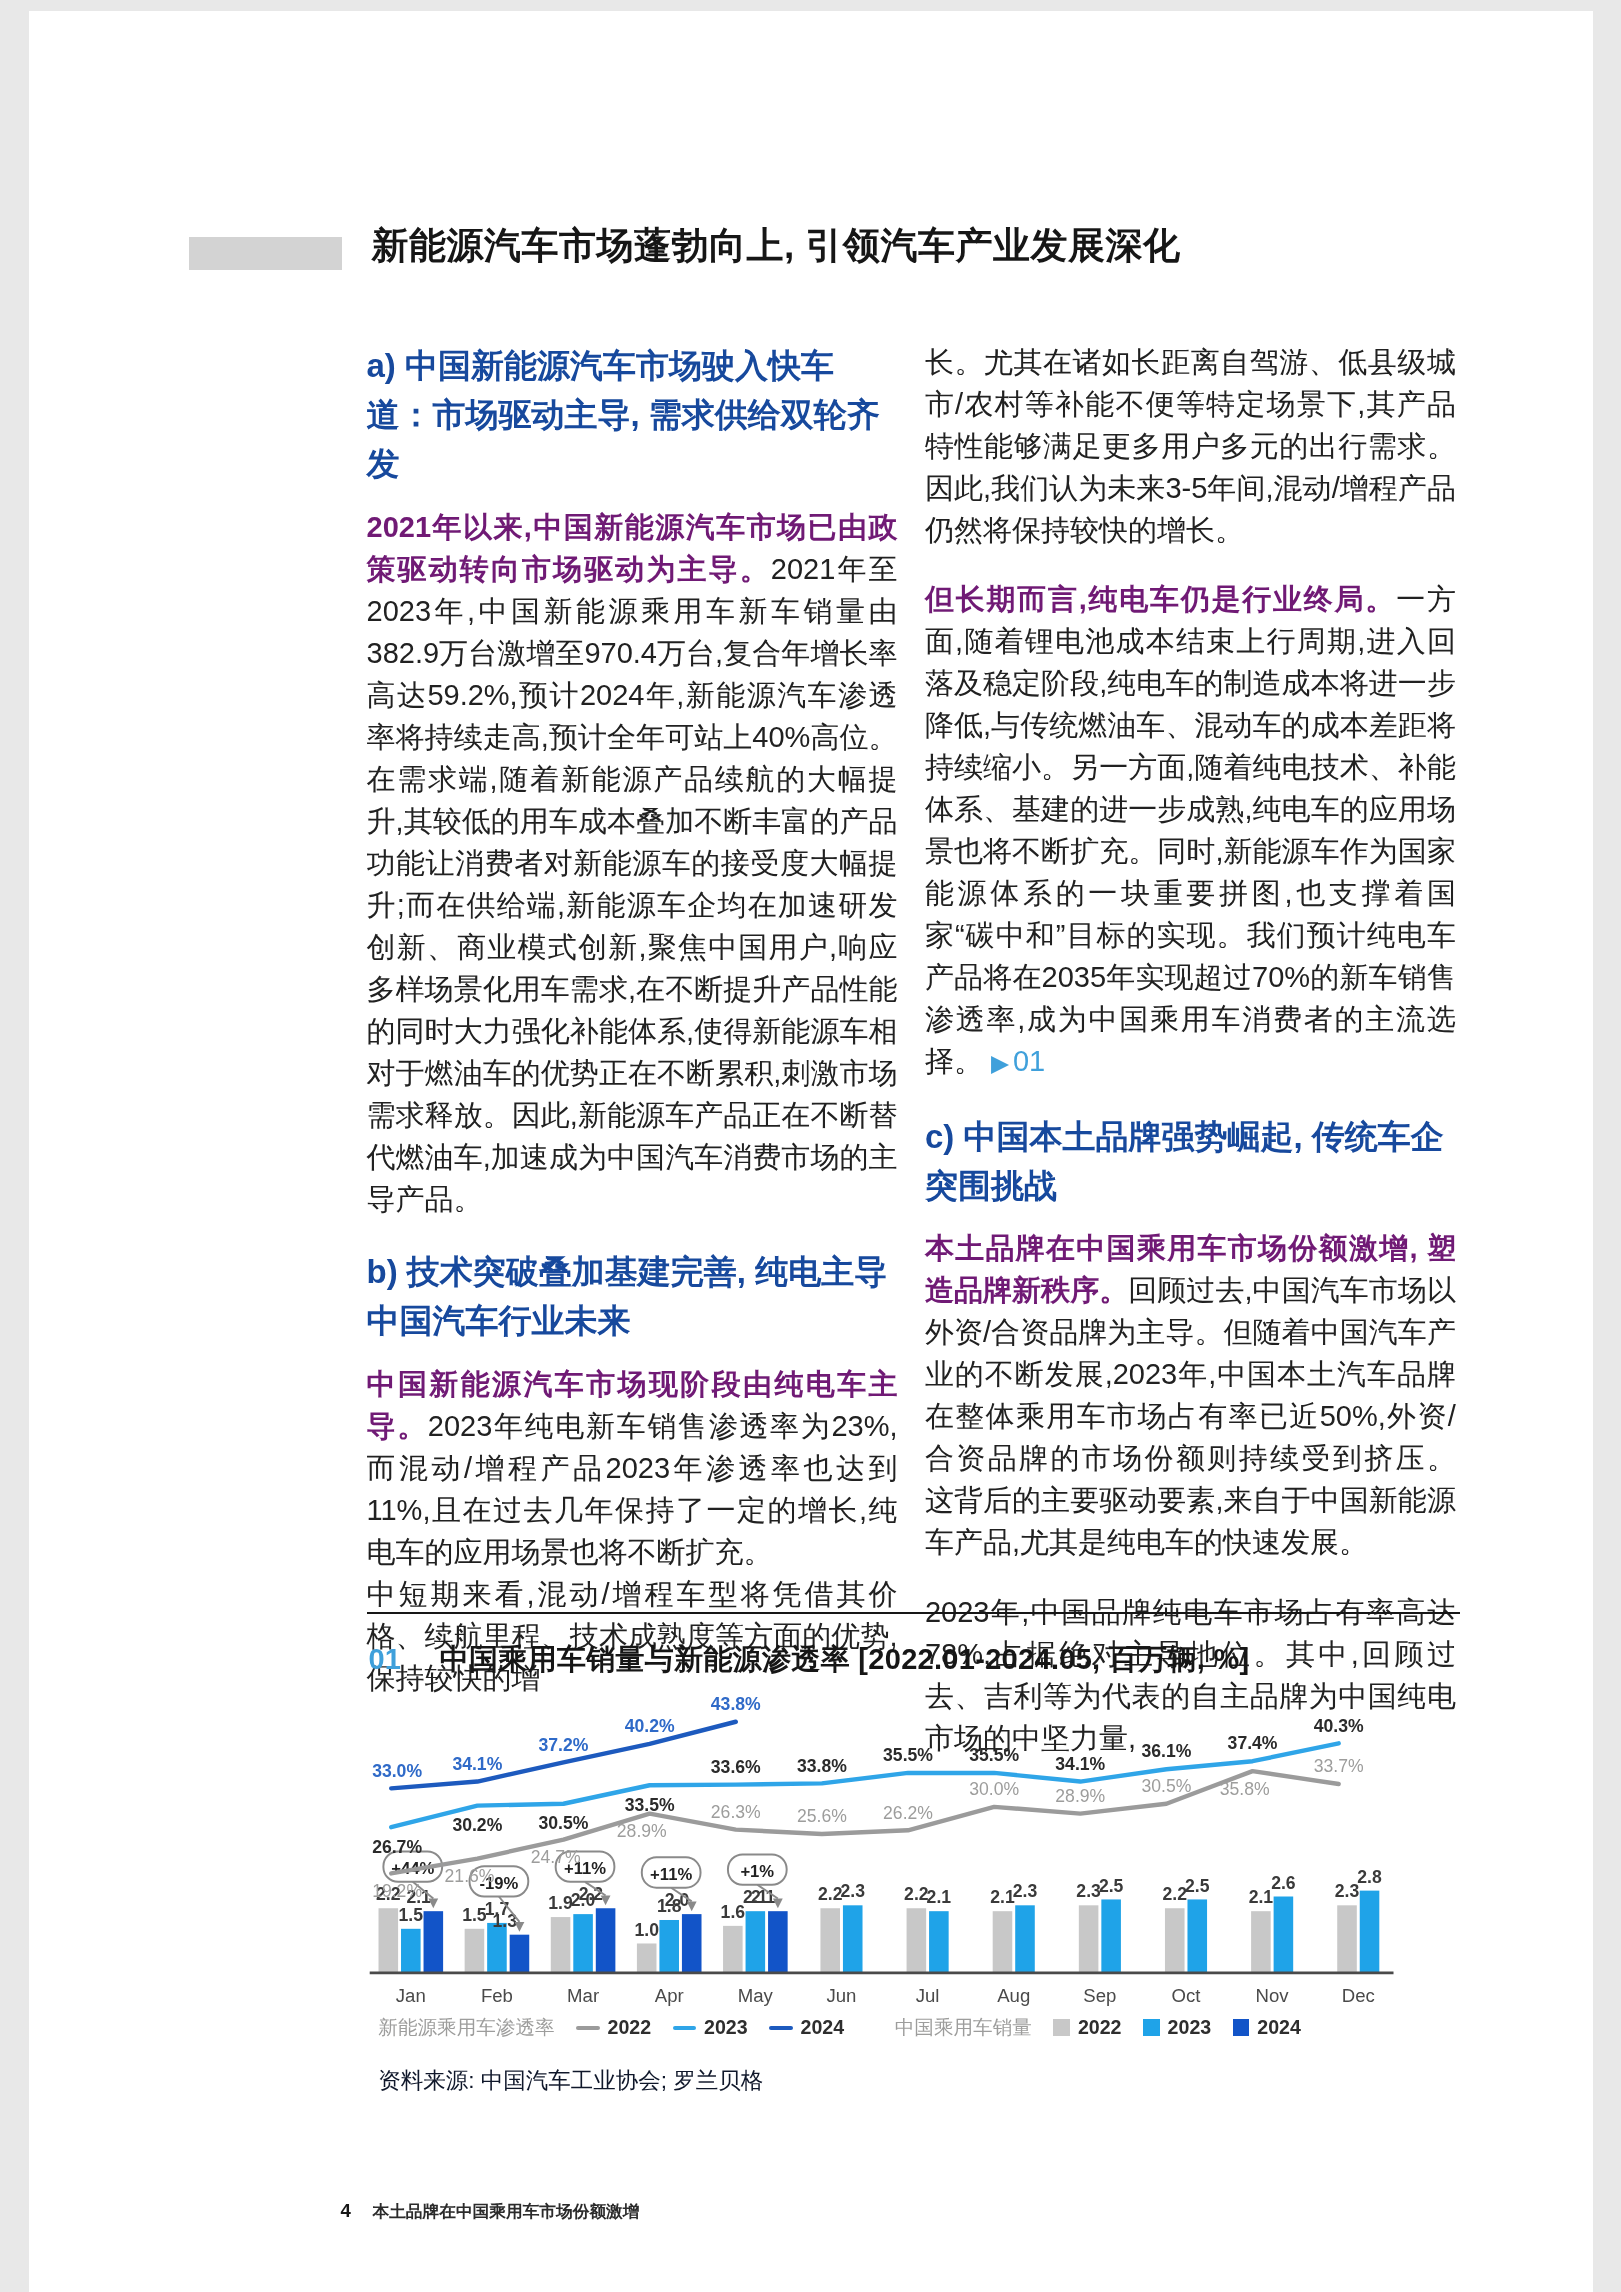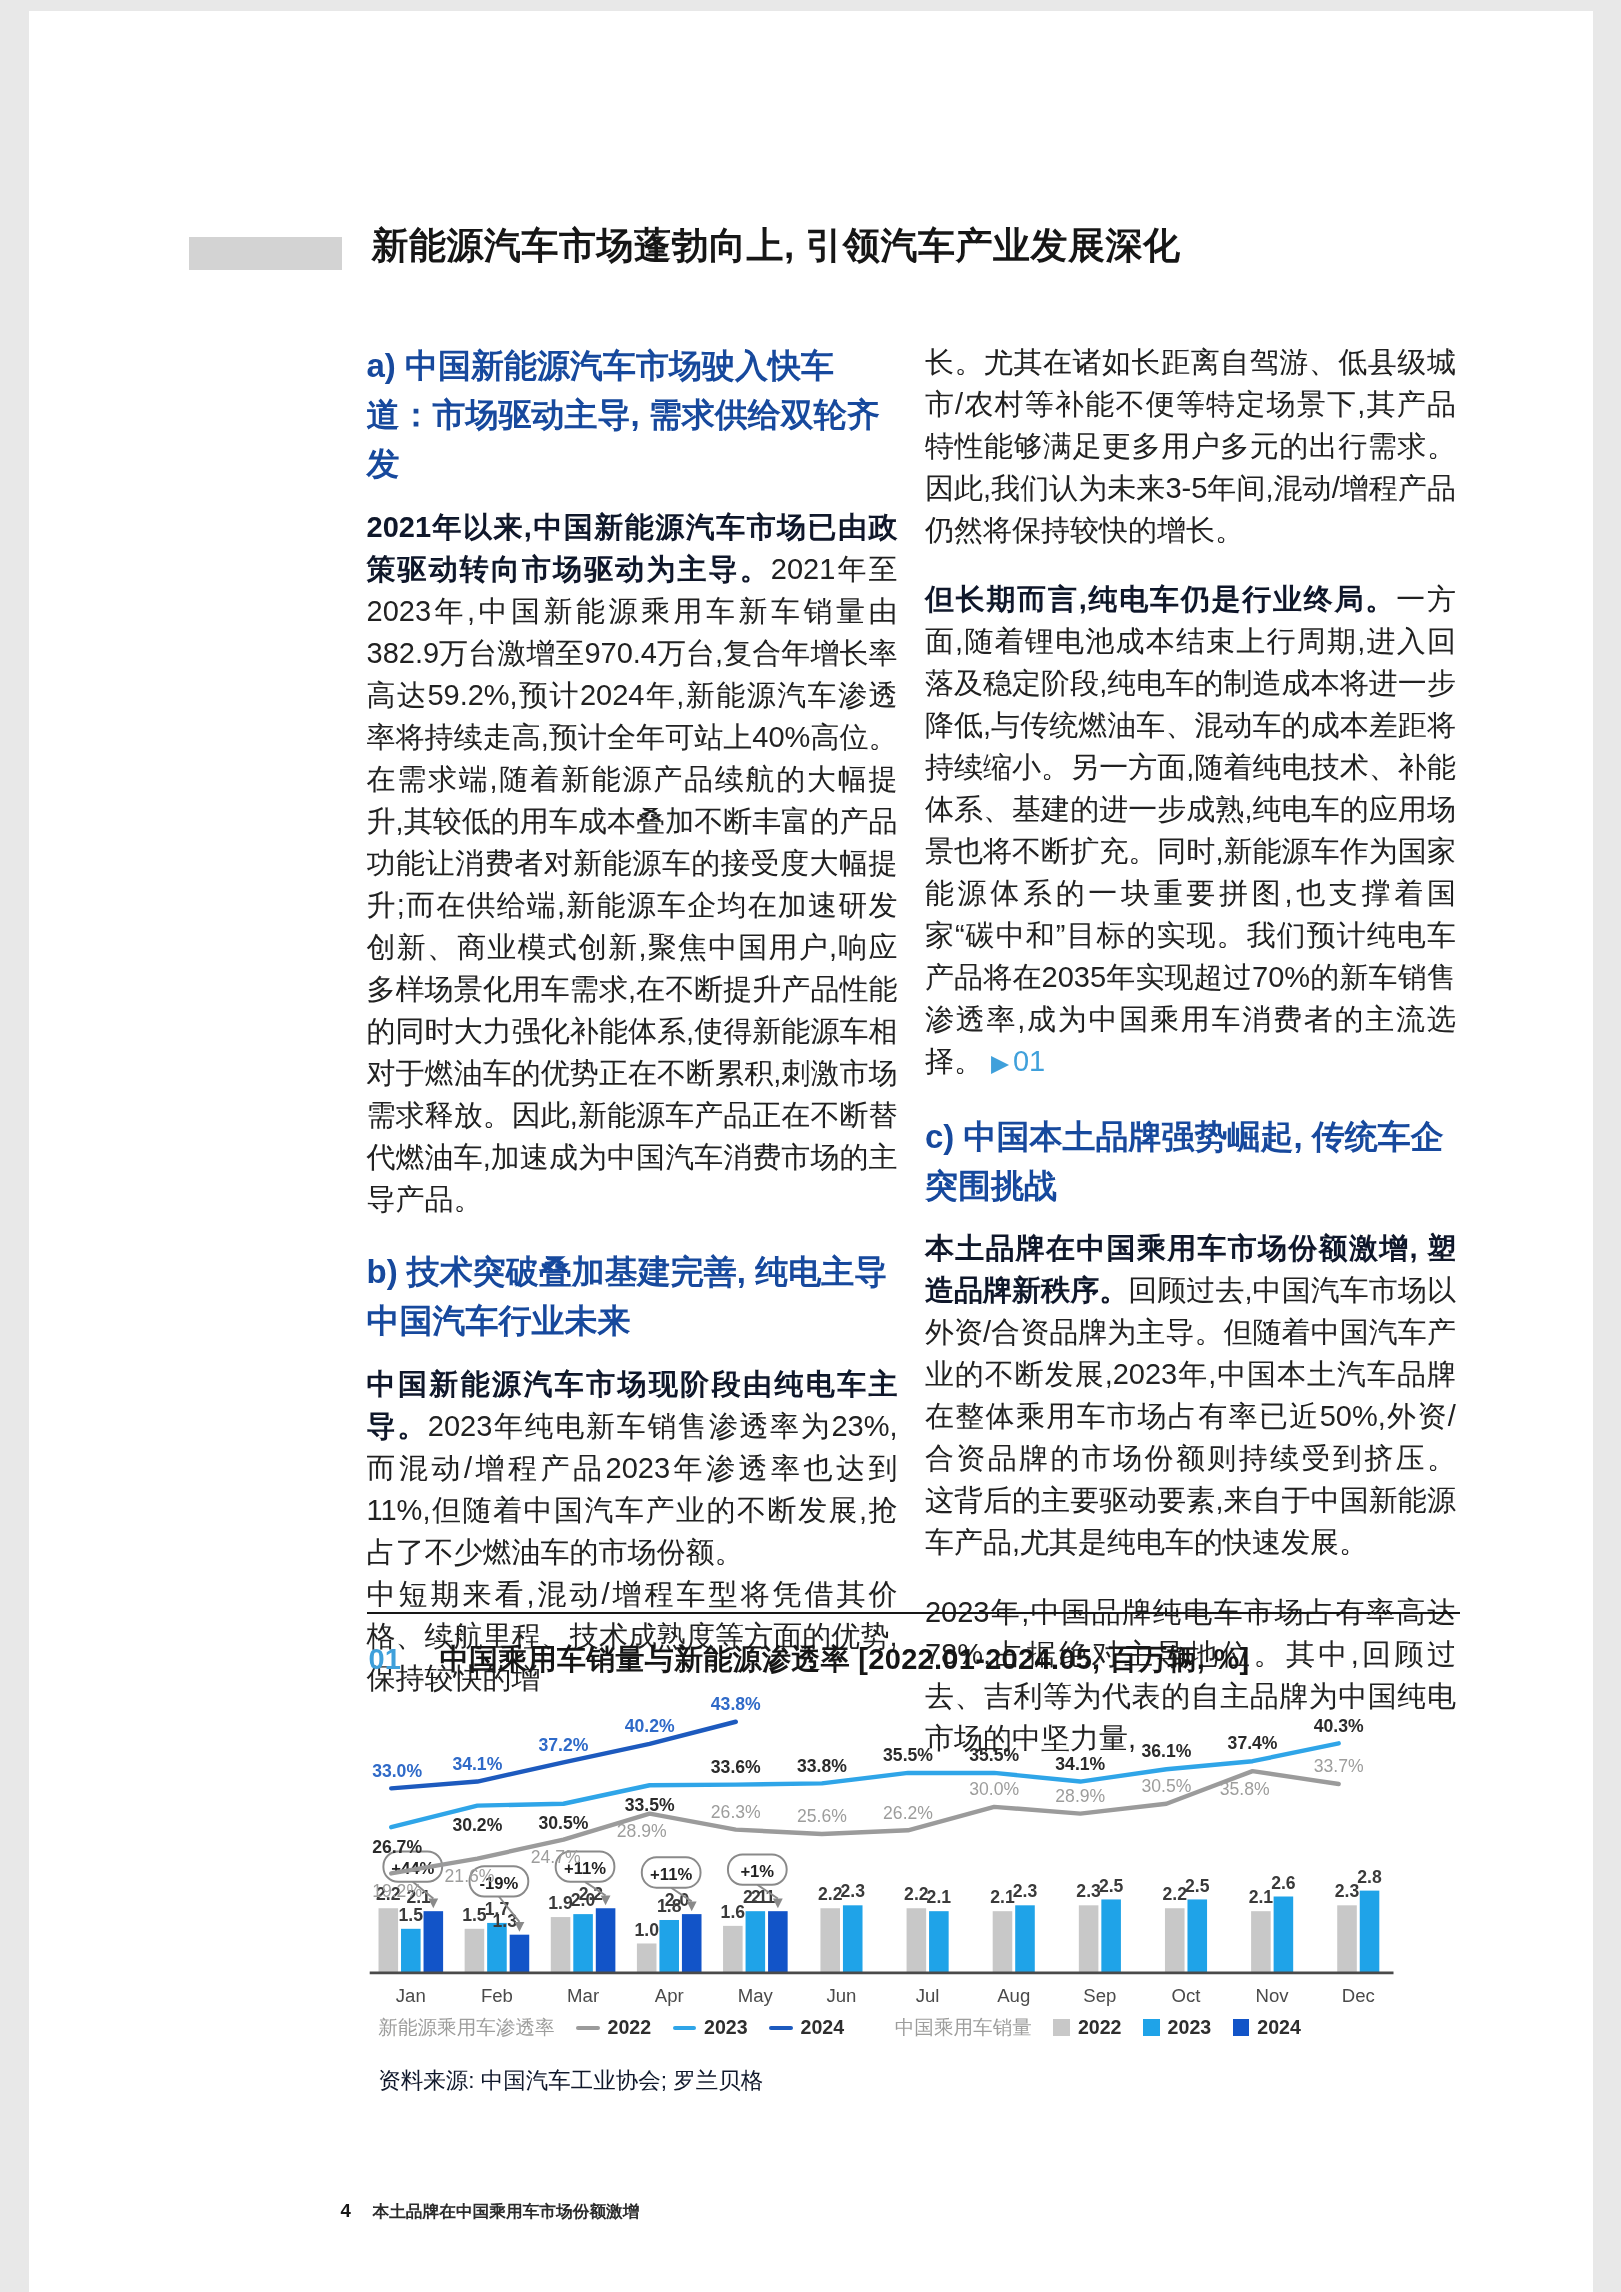--- a/index.html
+++ b/index.html
@@ -7,21 +7,21 @@
         font-family:"Liberation Sans","DejaVu Sans",sans-serif;color:#212121;overflow:hidden;}
   .header-accent{position:absolute;left:160px;top:226px;width:153px;height:33px;background:#d3d3d3;}
   .page-title{position:absolute;left:343px;top:210px;margin:0;font-size:37px;font-weight:700;
               color:#161616;letter-spacing:0.5px;white-space:nowrap;}
   .columns{position:absolute;left:338px;top:330px;width:1090px;display:flex;gap:27.4px;}
   .col{width:531px;font-size:29px;line-height:42px;text-align:justify;text-justify:inter-ideograph;}
   .col h2{font-size:33px;line-height:49px;color:#17499d;margin:0 0 17.6px;font-weight:700;text-align:left;}
   .col h2.mt{margin-top:21.6px;}
   .col p{margin:0 0 27.4px;}
   .col p.tight{margin-bottom:0;}
-  .lead{font-weight:700;color:#0f172a;}
+  .lead{font-weight:700;color:#701a75;}
   .ref{color:#3fa0db;font-weight:400;white-space:nowrap;}
   .ref .tri{font-size:23.5px;letter-spacing:3.9px;}
   .chart-section{position:absolute;left:338px;top:1601px;width:1093px;border-top:2px solid #161616;}
   .chart-title-row{display:flex;align-items:baseline;gap:39px;margin:25.5px 0 0 2px;}
   .chart-no{font-size:29px;font-weight:700;color:#3fa0db;}
   .chart-title-row h3{font-size:29px;margin:0;font-weight:700;color:#161616;letter-spacing:0.3px;}
   #chart-svg{display:block;margin-top:9.8px;}
   .legend{display:flex;align-items:center;font-size:19.6px;color:#333;margin:2px 0 0 11.8px;}
   .lg-label{color:#9d9d9c;margin-right:21.6px;}
   .lg-label.second{margin-left:29px;}
@@ -39,21 +39,21 @@
 
 <div class="page">
   <div class="header-accent"></div>
   <h1 class="page-title">新能源汽车市场蓬勃向上, 引领汽车产业发展深化</h1>
 
   <div class="columns">
     <div class="col">
       <h2>a) 中国新能源汽车市场驶入快车道：市场驱动主导, 需求供给双轮齐发</h2>
       <p><span class="lead">2021年以来,中国新能源汽车市场已由政策驱动转向市场驱动为主导。</span><span>2021年至2023年,中国新能源乘用车新车销量由382.9万台激增至970.4万台,复合年增长率高达59.2%,预计2024年,新能源汽车渗透率将持续走高,预计全年可站上40%高位。在需求端,随着新能源产品续航的大幅提升,其较低的用车成本叠加不断丰富的产品功能让消费者对新能源车的接受度大幅提升;而在供给端,新能源车企均在加速研发创新、商业模式创新,聚焦中国用户,响应多样场景化用车需求,在不断提升产品性能的同时大力强化补能体系,使得新能源车相对于燃油车的优势正在不断累积,刺激市场需求释放。因此,新能源车产品正在不断替代燃油车,加速成为中国汽车消费市场的主导产品。</span></p>
       <h2 class="mt">b) 技术突破叠加基建完善, 纯电主导中国汽车行业未来</h2>
-      <p class="tight"><span class="lead">中国新能源汽车市场现阶段由纯电车主导。</span><span>2023年纯电新车销售渗透率为23%,而混动/增程产品2023年渗透率也达到11%,但随着中国汽车产业的不断发展,抢占了不少燃油车的市场份额。</span></p>
+      <p class="tight"><span class="lead">中国新能源汽车市场现阶段由纯电车主导。</span><span>2023年纯电新车销售渗透率为23%,而混动/增程产品2023年渗透率也达到11%,且在过去几年保持了一定的增长,纯电车的应用场景也将不断扩充。</span></p>
       <p>中短期来看,混动/增程车型将凭借其价格、续航里程、技术成熟度等方面的优势,保持较快的增</p>
     </div>
     <div class="col">
       <p>长。尤其在诸如长距离自驾游、低县级城市/农村等补能不便等特定场景下,其产品特性能够满足更多用户多元的出行需求。因此,我们认为未来3-5年间,混动/增程产品仍然将保持较快的增长。</p>
       <p><span class="lead">但长期而言,纯电车仍是行业终局。</span><span>一方面,随着锂电池成本结束上行周期,进入回落及稳定阶段,纯电车的制造成本将进一步降低,与传统燃油车、混动车的成本差距将持续缩小。另一方面,随着纯电技术、补能体系、基建的进一步成熟,纯电车的应用场景也将不断扩充。同时,新能源车作为国家能源体系的一块重要拼图,也支撑着国家“碳中和”目标的实现。我们预计纯电车产品将在2035年实现超过70%的新车销售渗透率,成为中国乘用车消费者的主流选择。</span> <span class="ref"><span class="tri">▶</span><span>01</span></span></p>
       <h2 class="mt">c) 中国本土品牌强势崛起, 传统车企突围挑战</h2>
       <p><span class="lead">本土品牌在中国乘用车市场份额激增, 塑造品牌新秩序。</span><span>回顾过去,中国汽车市场以外资/合资品牌为主导。但随着中国汽车产业的不断发展,2023年,中国本土汽车品牌在整体乘用车市场占有率已近50%,外资/合资品牌的市场份额则持续受到挤压。　这背后的主要驱动要素,来自于中国新能源车产品,尤其是纯电车的快速发展。</span></p>
       <p>2023年,中国品牌纯电车市场占有率高达78%,占据绝对主导地位。其中,回顾过去、吉利等为代表的自主品牌为中国纯电市场的中坚力量,</p>
     </div>
   </div>

